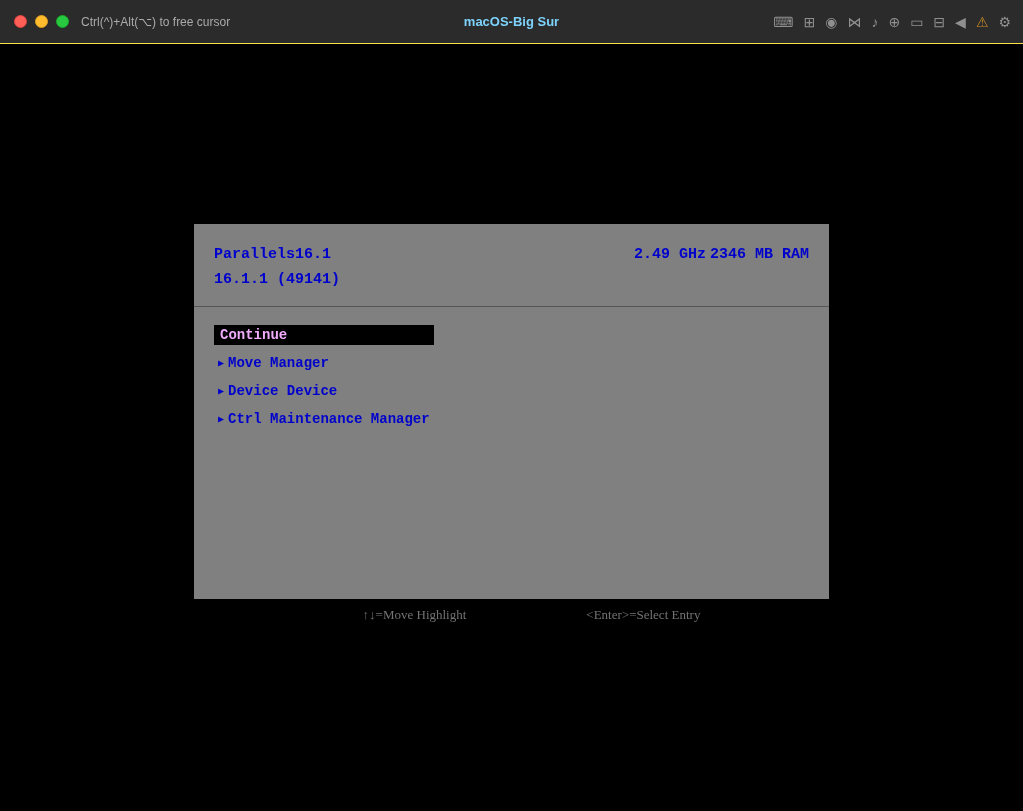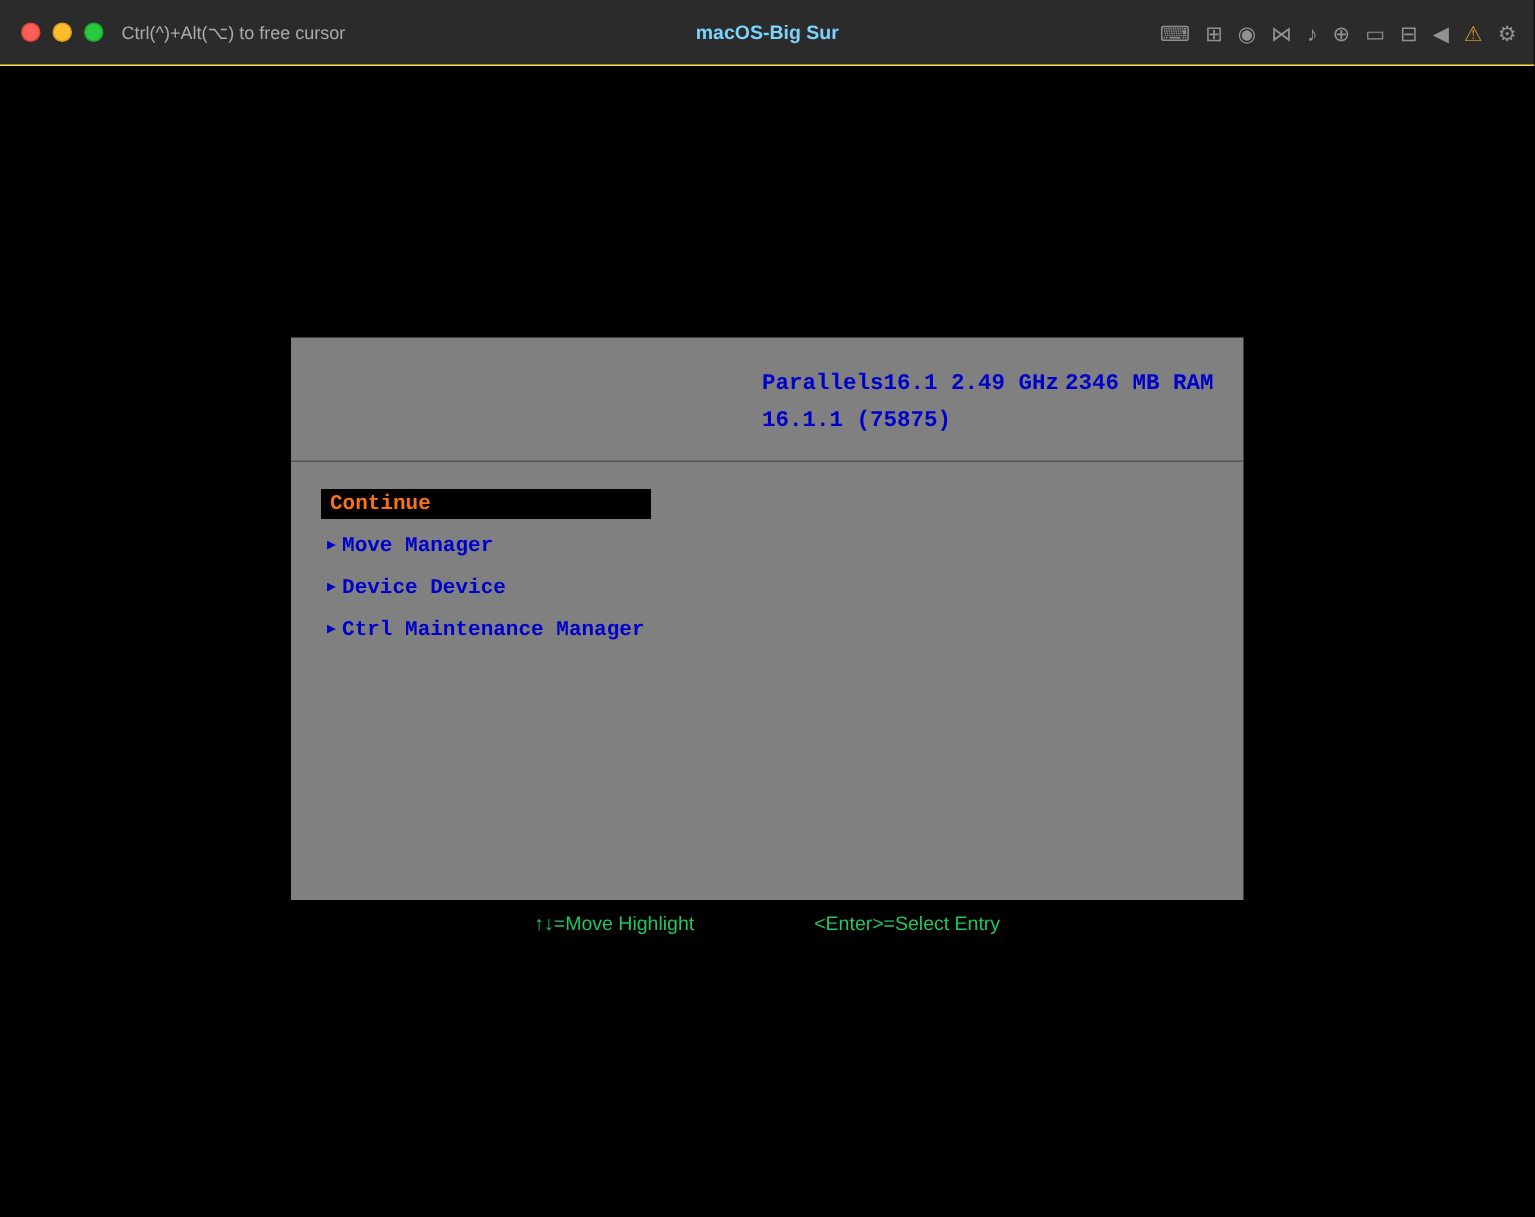--- a/index.html
+++ b/index.html
@@ -92,21 +92,21 @@
       background: #808080;
       position: relative;
       display: flex;
       flex-direction: column;
     }
 
     
     .uefi-header {
       padding: 22px 20px 10px 20px;
       display: flex;
-      justify-content: flex-end;
+      justify-content: space-between;
       align-items: flex-start;
     }
 
     .uefi-left-info {
       display: flex;
       flex-direction: column;
       gap: 8px;
     }
 
     .uefi-right-info {
@@ -140,21 +140,21 @@
 
     .uefi-menu {
       flex: 0 0 auto;
       display: flex;
       flex-direction: column;
       gap: 8px;
     }
 
     .menu-item-selected {
       background: #000;
-      color: #f97316;
+      color: #f0abfc;
       font-family: 'Courier New', Courier, monospace;
       font-size: 14px;
       font-weight: bold;
       padding: 2px 6px;
       cursor: pointer;
     }
 
     .menu-item {
       color: #0000cc;
       font-family: 'Courier New', Courier, monospace;
@@ -184,23 +184,24 @@
     
     .status-bar {
       width: 635px;
       padding: 8px 0;
       display: flex;
       justify-content: center;
       gap: 80px;
     }
 
     .status-text {
-      color: #22c55e;
-      font-family: Liberation Sans, sans-serif;
+      color: #737373;
+      font-family: Liberation Serif, serif;
       font-size: 13px;
+      margin-left: 40px;
     }
   </style>
 </head>
 <body>
 
 <div class="titlebar">
   <div class="traffic-lights">
     <div class="traffic-light close"></div>
     <div class="traffic-light minimize"></div>
     <div class="traffic-light maximize"></div>
@@ -233,21 +234,21 @@
   </div>
 </div>
 
 <div class="main-area">
 
   <div class="uefi-panel">
 
     <div class="uefi-header">
       <div class="uefi-left-info">
         <span class="uefi-blue-text">Parallels16.1</span>
-        <span class="uefi-blue-text">16.1.1 (75875)</span>
+        <span class="uefi-blue-text">16.1.1 (49141)</span>
       </div>
       <div class="uefi-right-info">
         <span class="uefi-blue-text">2.49 GHz</span>
         <span class="uefi-blue-text">2346 MB RAM</span>
       </div>
     </div>
 
     <div class="uefi-divider"></div>
 
     <div class="uefi-body">

